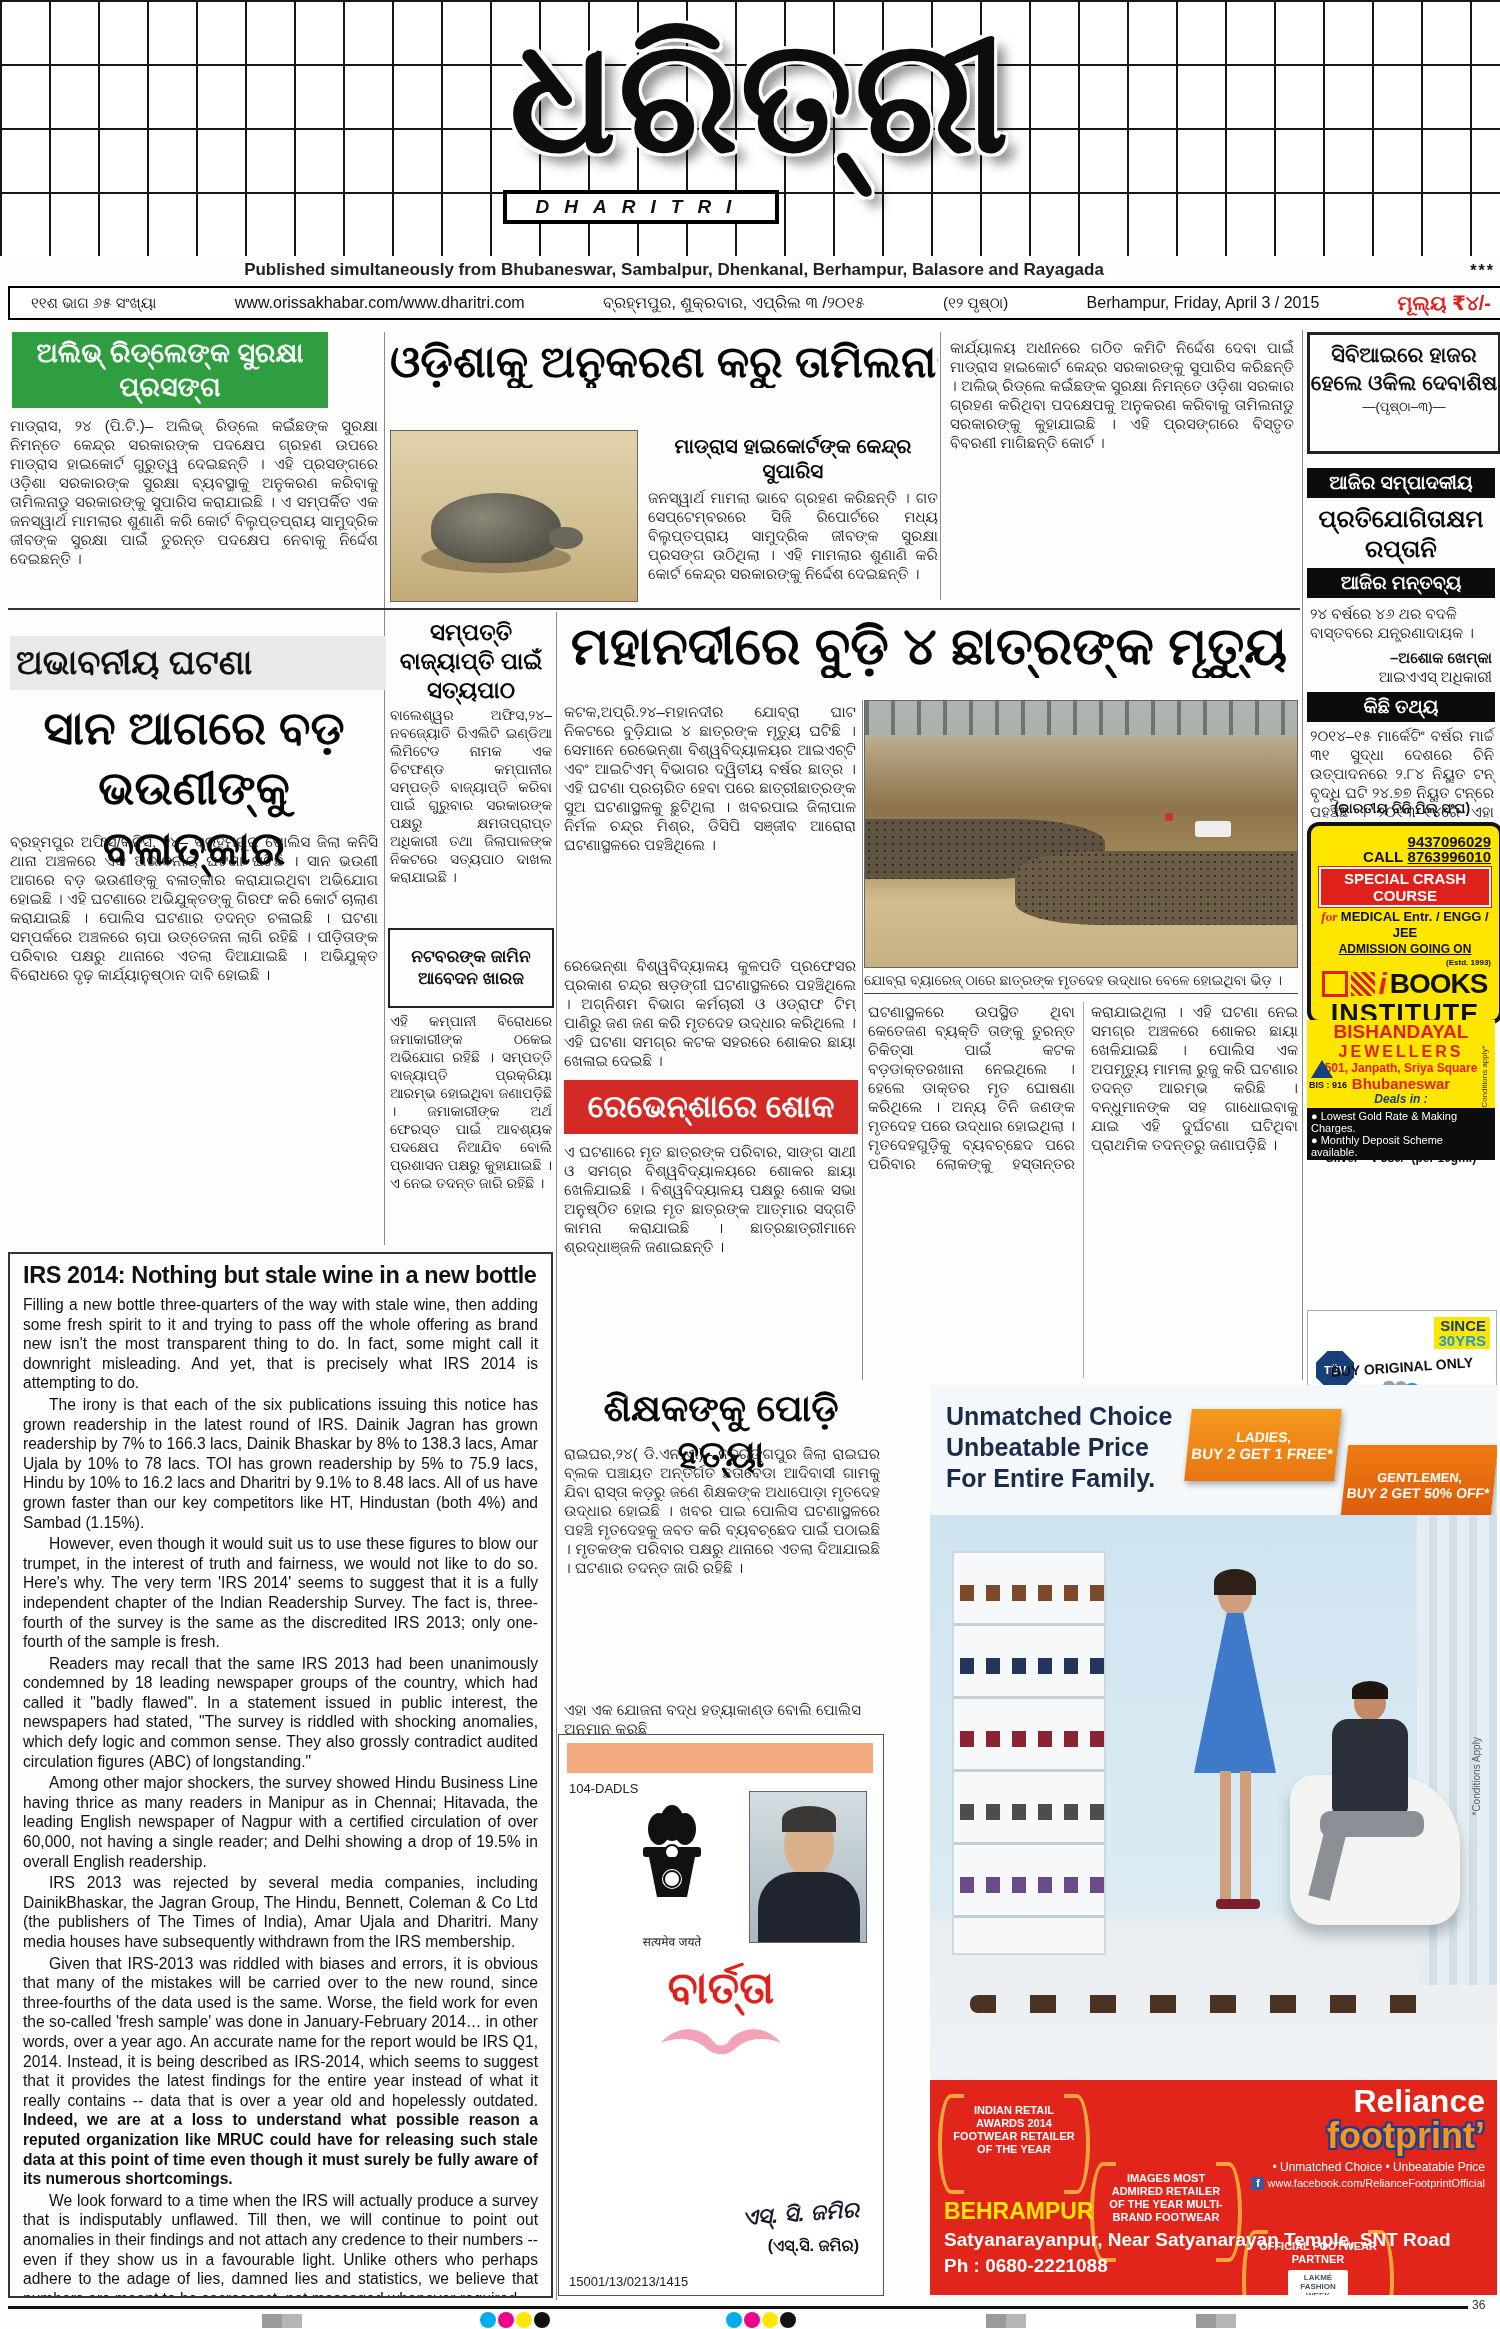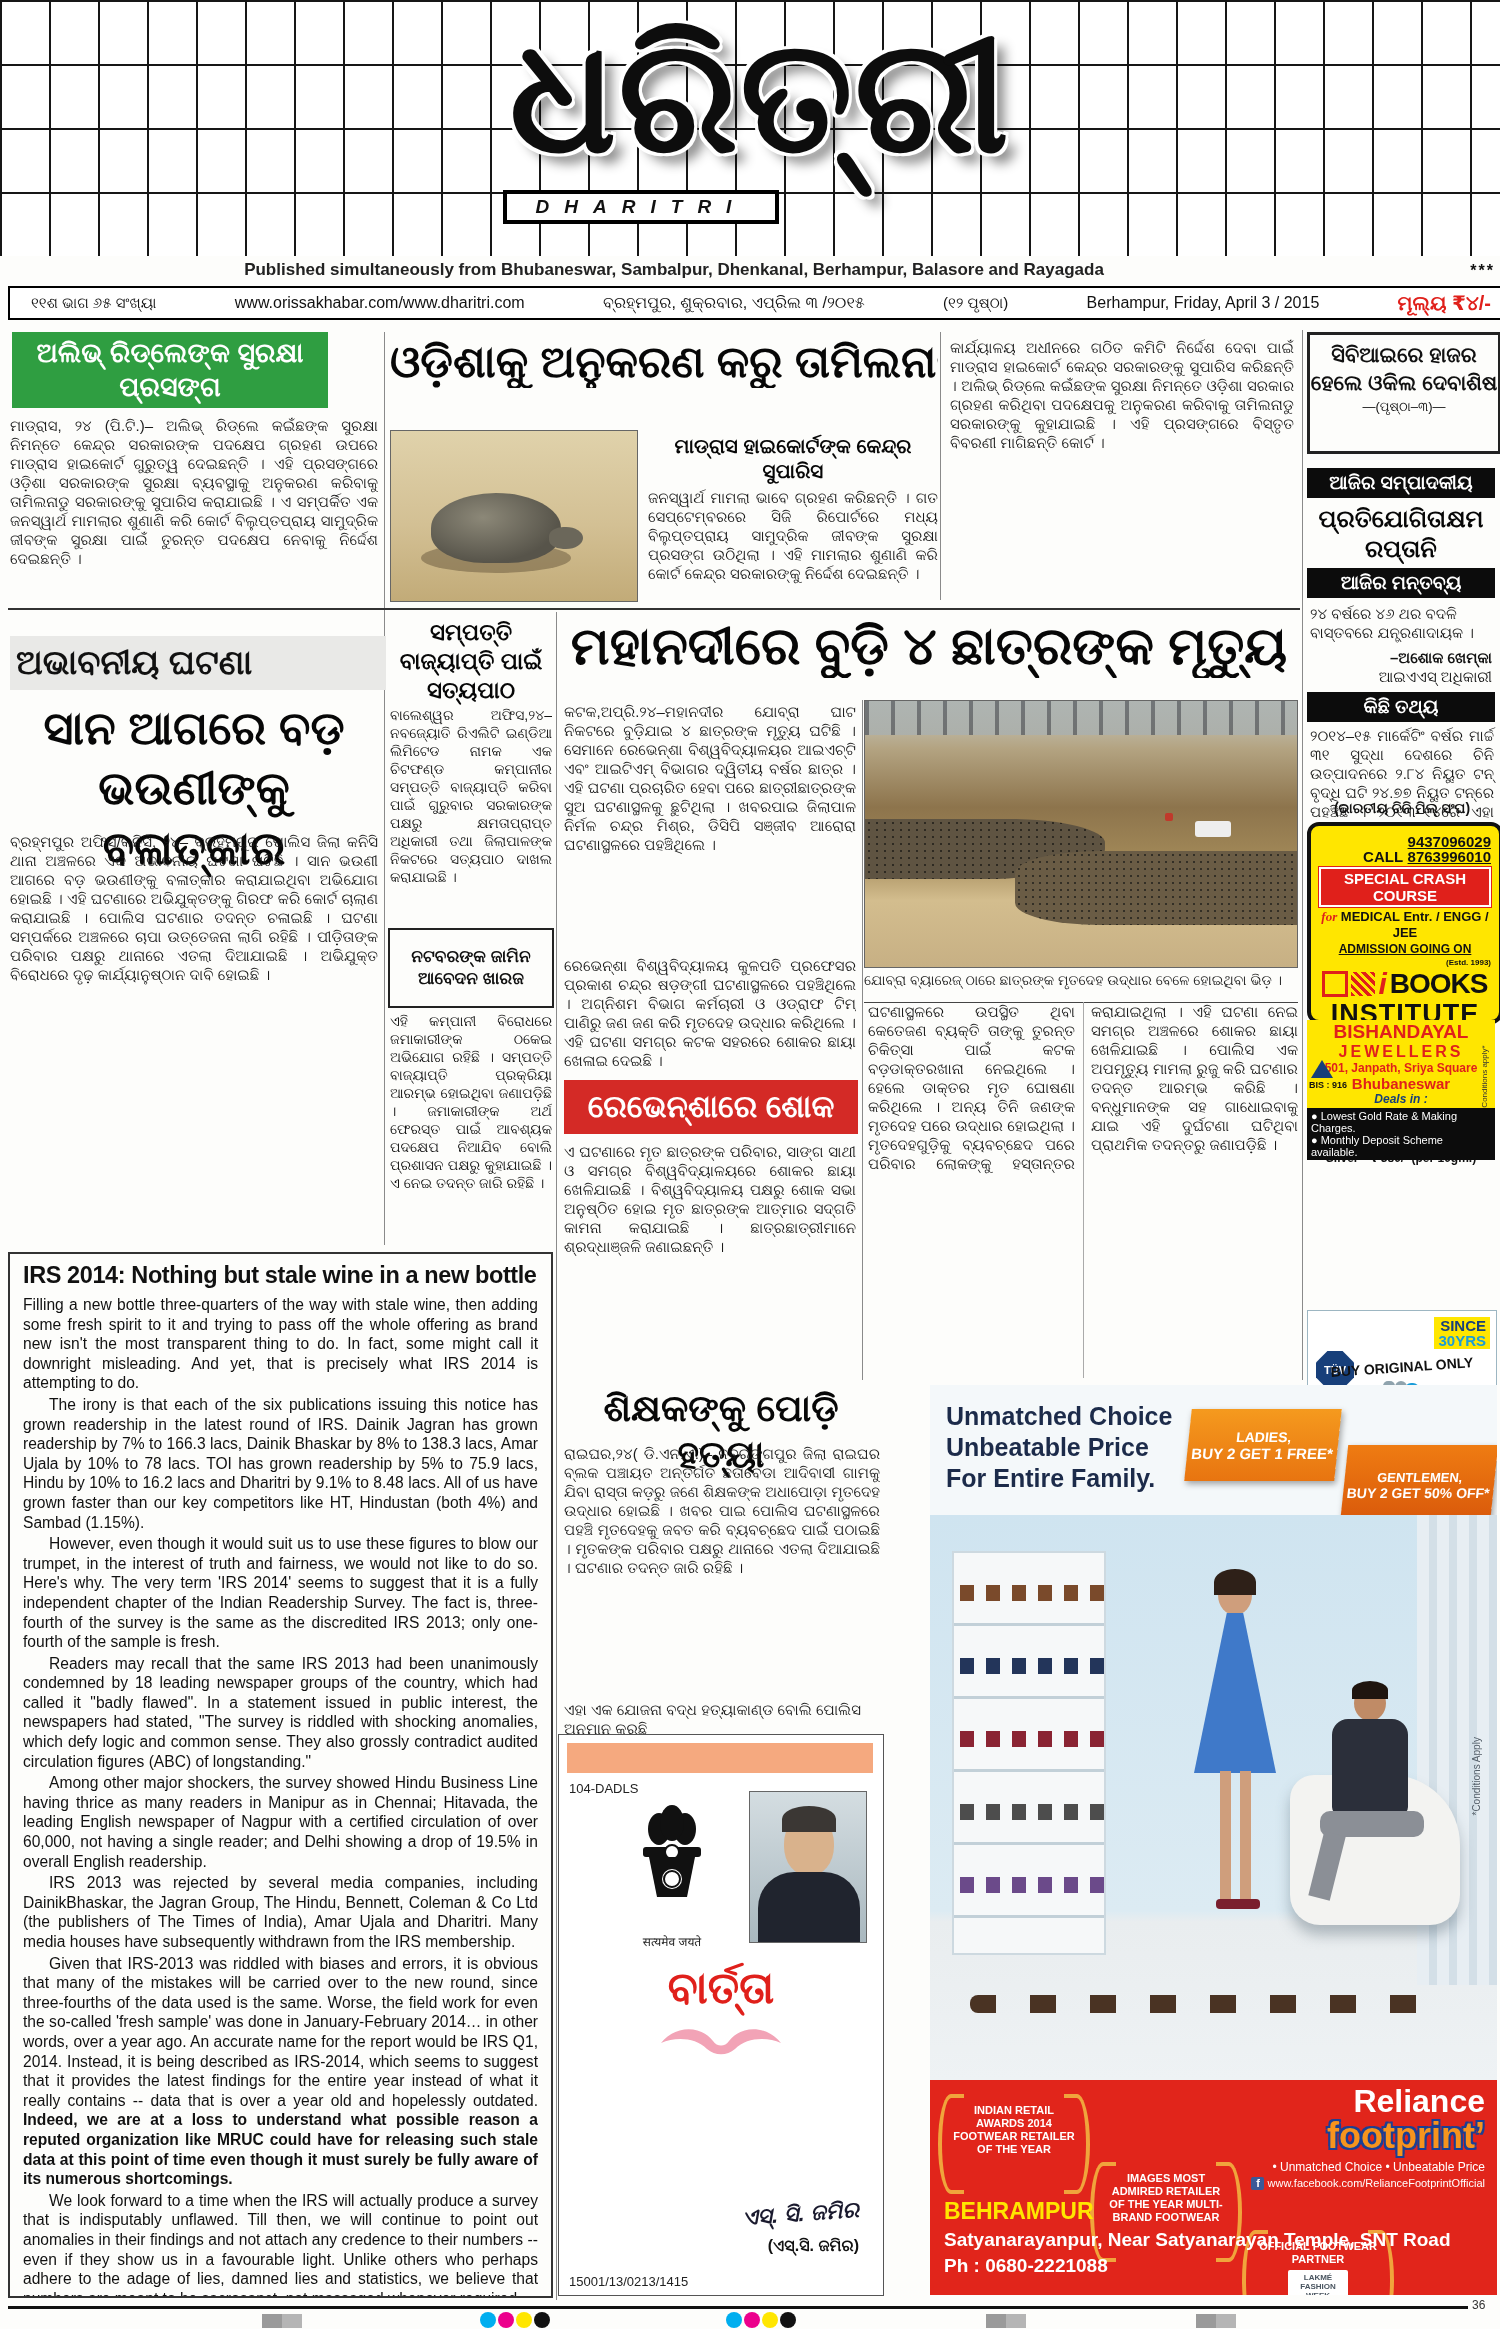--- a/index.html
+++ b/index.html
@@ -195,21 +195,21 @@
   <div class="abs jt odia-body" style="left:564px;top:702px;width:292px;height:250px;overflow:hidden;">କଟକ,ଅପ୍ରି.୨୪–ମହାନଦୀର ଯୋବ୍ରା ଘାଟ ନିକଟରେ ବୁଡ଼ିଯାଇ ୪ ଛାତ୍ରଙ୍କ ମୃତ୍ୟୁ ଘଟିଛି । ସେମାନେ ରେଭେନ୍ଶା ବିଶ୍ୱବିଦ୍ୟାଳୟର ଆଇଏଚ୍‌ଟି ଏବଂ ଆଇଟିଏମ୍ ବିଭାଗର ଦ୍ୱିତୀୟ ବର୍ଷର ଛାତ୍ର । ଏହି ଘଟଣା ପ୍ରଚାରିତ ହେବା ପରେ ଛାତ୍ରୀଛାତ୍ରଙ୍କ ସୁଅ ଘଟଣାସ୍ଥଳକୁ ଛୁଟିଥିଲା । ଖବରପାଇ ଜିଲାପାଳ ନିର୍ମଳ ଚନ୍ଦ୍ର ମିଶ୍ର, ଡିସିପି ସଞ୍ଜୀବ ଆରୋରା ଘଟଣାସ୍ଥଳରେ ପହଞ୍ଚିଥିଲେ ।</div>
   <div class="abs jt odia-body" style="left:564px;top:956px;width:292px;height:116px;overflow:hidden;">ରେଭେନ୍ଶା ବିଶ୍ୱବିଦ୍ୟାଳୟ କୁଳପତି ପ୍ରଫେସର ପ୍ରକାଶ ଚନ୍ଦ୍ର ଷଡ଼ଙ୍ଗୀ ଘଟଣାସ୍ଥଳରେ ପହଞ୍ଚିଥିଲେ । ଅଗ୍ନିଶମ ବିଭାଗ କର୍ମଚାରୀ ଓ ଓଡ୍ରାଫ ଟିମ୍ ପାଣିରୁ ଜଣ ଜଣ କରି ମୃତଦେହ ଉଦ୍ଧାର କରିଥିଲେ । ଏହି ଘଟଣା ସମଗ୍ର କଟକ ସହରରେ ଶୋକର ଛାୟା ଖେଳାଇ ଦେଇଛି ।</div>
 
   <div class="abs imgframe" style="left:864px;top:700px;width:434px;height:268px;overflow:hidden;background:linear-gradient(180deg,#c9cdc9 0%,#b3a381 18%,#8d744c 40%,#a08757 58%,#d3bd8e 75%,#c7b084 100%);">
     <div class="abs" style="left:0;top:0;width:434px;height:34px;background:repeating-linear-gradient(90deg,#62666a 0 4px,#aab0ae 4px 26px);opacity:.85;"></div>
     <div class="abs" style="left:0;top:118px;width:240px;height:60px;background:radial-gradient(circle 2px at 4px 4px,#2e2a22 60%,transparent 61%);background-size:8px 7px;background-color:#5f5442;border-radius:0 40% 50% 0;"></div>
     <div class="abs" style="left:150px;top:150px;width:284px;height:74px;background:radial-gradient(circle 2px at 4px 4px,#332f26 60%,transparent 61%);background-size:7px 7px;background-color:#6a5c45;border-radius:30% 0 0 30%;"></div>
     <div class="abs" style="left:330px;top:120px;width:36px;height:16px;background:#eee;border-radius:3px;"></div>
     <div class="abs" style="left:300px;top:112px;width:8px;height:8px;background:#c0392b;border-radius:2px;"></div>
   </div>
-  <div class="abs caption" style="left:864px;top:972px;width:434px;border-bottom:1px solid #444;padding-bottom:13px;">ଯୋବ୍ରା ବ୍ୟାରେଜ୍ ଠାରେ ଛାତ୍ରଙ୍କ ମୃତଦେହ ଉଦ୍ଧାର ବେଳେ ହୋଇଥିବା ଭିଡ଼ ।</div>
+  <div class="abs caption" style="left:864px;top:972px;width:434px;border-bottom:1px solid #444;padding-bottom:4px;">ଯୋବ୍ରା ବ୍ୟାରେଜ୍ ଠାରେ ଛାତ୍ରଙ୍କ ମୃତଦେହ ଉଦ୍ଧାର ବେଳେ ହୋଇଥିବା ଭିଡ଼ ।</div>
 
   <div class="abs redbox" style="left:564px;top:1080px;width:294px;height:54px;">
     <span>ରେଭେନ୍ଶାରେ ଶୋକ</span>
   </div>
   <div class="abs jt odia-body" style="left:564px;top:1142px;width:292px;height:236px;overflow:hidden;">ଏ ଘଟଣାରେ ମୃତ ଛାତ୍ରଙ୍କ ପରିବାର, ସାଙ୍ଗ ସାଥୀ ଓ ସମଗ୍ର ବିଶ୍ୱବିଦ୍ୟାଳୟରେ ଶୋକର ଛାୟା ଖେଳିଯାଇଛି । ବିଶ୍ୱବିଦ୍ୟାଳୟ ପକ୍ଷରୁ ଶୋକ ସଭା ଅନୁଷ୍ଠିତ ହୋଇ ମୃତ ଛାତ୍ରଙ୍କ ଆତ୍ମାର ସଦ୍‌ଗତି କାମନା କରାଯାଇଛି । ଛାତ୍ରଛାତ୍ରୀମାନେ ଶ୍ରଦ୍ଧାଞ୍ଜଳି ଜଣାଇଛନ୍ତି ।</div>
   <div class="abs jt odia-body colrule" style="left:868px;top:1002px;width:430px;height:376px;overflow:hidden;">ଘଟଣାସ୍ଥଳରେ ଉପସ୍ଥିତ ଥିବା କେତେଜଣ ବ୍ୟକ୍ତି ତାଙ୍କୁ ତୁରନ୍ତ ଚିକିତ୍ସା ପାଇଁ କଟକ ବଡ଼ଡାକ୍ତରଖାନା ନେଇଥିଲେ । ହେଲେ ଡାକ୍ତର ମୃତ ଘୋଷଣା କରିଥିଲେ । ଅନ୍ୟ ତିନି ଜଣଙ୍କ ମୃତଦେହ ପରେ ଉଦ୍ଧାର ହୋଇଥିଲା । ମୃତଦେହଗୁଡ଼ିକୁ ବ୍ୟବଚ୍ଛେଦ ପରେ ପରିବାର ଲୋକଙ୍କୁ ହସ୍ତାନ୍ତର କରାଯାଇଥିଲା । ଏହି ଘଟଣା ନେଇ ସମଗ୍ର ଅଞ୍ଚଳରେ ଶୋକର ଛାୟା ଖେଳିଯାଇଛି । ପୋଲିସ ଏକ ଅପମୃତ୍ୟୁ ମାମଲା ରୁଜୁ କରି ଘଟଣାର ତଦନ୍ତ ଆରମ୍ଭ କରିଛି । ବନ୍ଧୁମାନଙ୍କ ସହ ଗାଧୋଇବାକୁ ଯାଇ ଏହି ଦୁର୍ଘଟଣା ଘଟିଥିବା ପ୍ରାଥମିକ ତଦନ୍ତରୁ ଜଣାପଡ଼ିଛି ।</div>
 
   <div class="abs headline" style="left:560px;top:1386px;width:322px;font-size:37px;line-height:46px;">ଶିକ୍ଷକଙ୍କୁ ପୋଡ଼ି ହତ୍ୟା</div>
   <div class="abs jt odia-body" style="left:564px;top:1444px;width:316px;height:250px;overflow:hidden;">ରାଇଘର,୨୪( ଡି.ଏନ.ଏ.)– ନବରଙ୍ଗପୁର ଜିଲା ରାଇଘର ବ୍ଲକ ପଞ୍ଚାୟତ ଅନ୍ତର୍ଗତ ଛତାବେଡା ଆଦିବାସୀ ଗାମକୁ ଯିବା ରାସ୍ତା କଡ଼ରୁ ଜଣେ ଶିକ୍ଷକଙ୍କ ଅଧାପୋଡ଼ା ମୃତଦେହ ଉଦ୍ଧାର ହୋଇଛି । ଖବର ପାଇ ପୋଲିସ ଘଟଣାସ୍ଥଳରେ ପହଞ୍ଚି ମୃତଦେହକୁ ଜବତ କରି ବ୍ୟବଚ୍ଛେଦ ପାଇଁ ପଠାଇଛି । ମୃତକଙ୍କ ପରିବାର ପକ୍ଷରୁ ଥାନାରେ ଏତଲା ଦିଆଯାଇଛି । ଘଟଣାର ତଦନ୍ତ ଜାରି ରହିଛି ।</div>
   <div class="abs odia-body" style="left:564px;top:1700px;width:316px;">ଏହା ଏକ ଯୋଜନା ବଦ୍ଧ ହତ୍ୟାକାଣ୍ଡ ବୋଲି ପୋଲିସ ଅନୁମାନ କରୁଛି</div>

